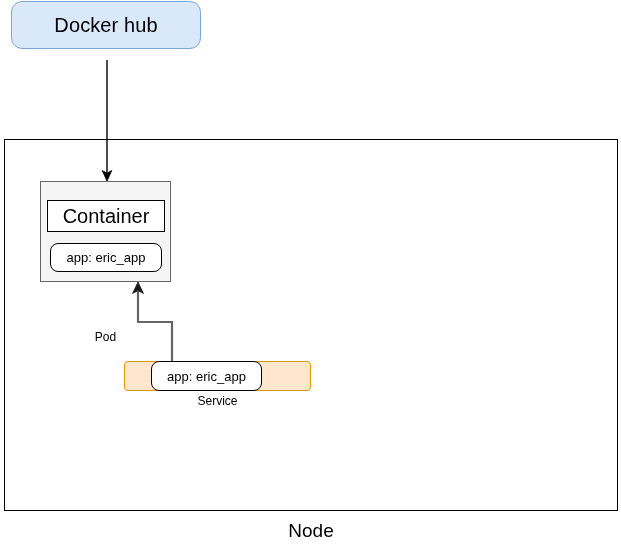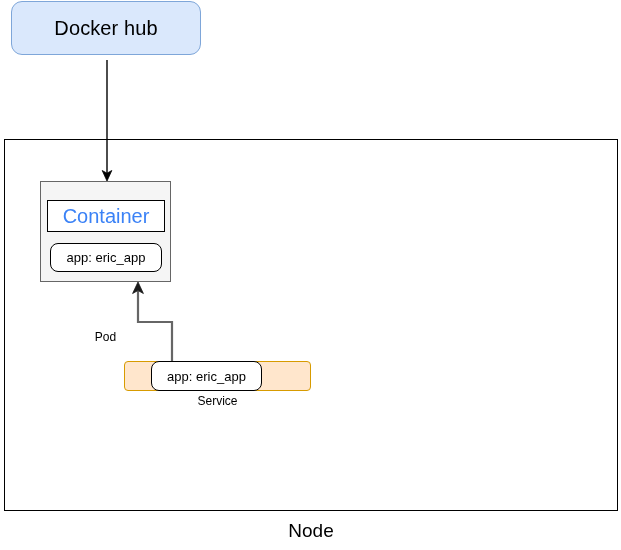--- a/index.html
+++ b/index.html
@@ -18,21 +18,21 @@
     background: #ffffff;
     overflow: hidden;
   }
   .abs { position: absolute; }
 
   
   .docker-hub {
     left: 11px;
     top: 1px;
     width: 190px;
-    height: 54px;
+    height: 48px;
     background: #dae8fc;
     border: 1px solid #7ea6d9;
     border-radius: 11px;
     box-sizing: border-box;
     display: flex;
     align-items: center;
     justify-content: center;
   }
   .docker-hub-label {
     font-size: 20px;
@@ -77,21 +77,21 @@
     height: 32px;
     background: #ffffff;
     border: 1.5px solid #000000;
     box-sizing: border-box;
     display: flex;
     align-items: center;
     justify-content: center;
   }
   .container-label {
     font-size: 20px;
-    color: #3b82f6;
+    color: #000000;
     line-height: 1;
   }
   .pod-tag-box {
     left: 50px;
     top: 243px;
     width: 112px;
     height: 29px;
     background: #ffffff;
     border: 1.3px solid #000000;
     border-radius: 8px;

